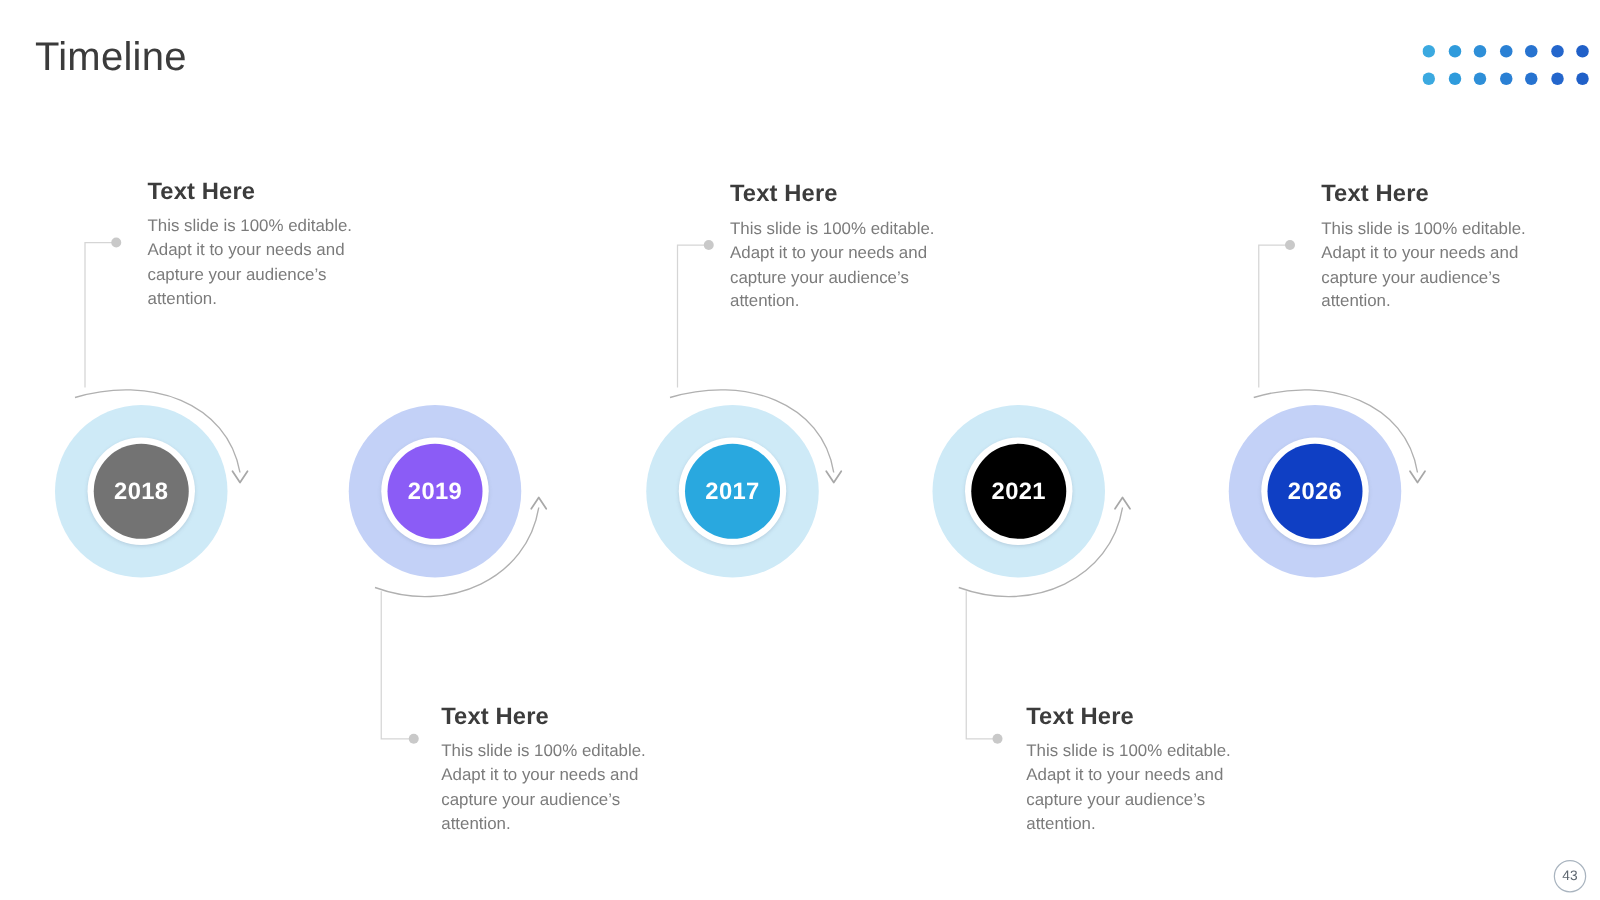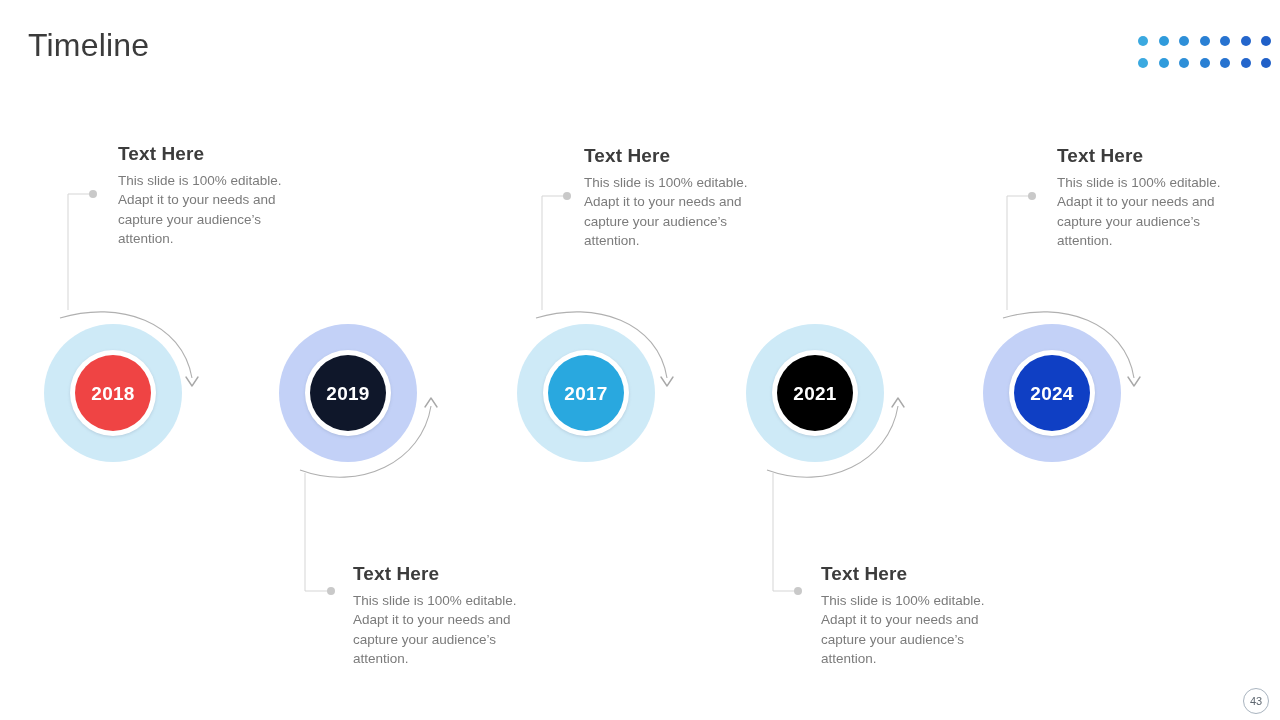--- a/index.html
+++ b/index.html
@@ -200,28 +200,28 @@
       <path d="M 661 377 L 667 386 L 673 377"></path>
       <path d="M 892 407 L 898 398 L 904 407"></path>
       <path d="M 1128 377 L 1134 386 L 1140 377"></path>
     </g>
 </svg>
 
 <div id="milestone-layer">
     <div class="milestone" style="left: 44px;">
       <div class="ring-outer" style="background: rgb(206, 234, 247);"></div>
       <div class="ring-white"></div>
-      <div class="ring-inner" style="background: #ef4444; text-align: center;">
+      <div class="ring-inner" style="background: #737373; text-align: center;">
         <span class="year-label">2018</span>
       </div>
     </div>
     <div class="milestone" style="left: 279px;">
       <div class="ring-outer" style="background: rgb(195, 209, 247);"></div>
       <div class="ring-white"></div>
-      <div class="ring-inner" style="background: #0f172a;">
+      <div class="ring-inner" style="background: #8b5cf6;">
         <span class="year-label">2019</span>
       </div>
     </div>
     <div class="milestone" style="left: 517px;">
       <div class="ring-outer" style="background: rgb(206, 234, 247);"></div>
       <div class="ring-white"></div>
       <div class="ring-inner" style="background: rgb(41, 168, 223);">
         <span class="year-label">2017</span>
       </div>
     </div>
@@ -229,21 +229,21 @@
       <div class="ring-outer" style="background: rgb(206, 234, 247);"></div>
       <div class="ring-white"></div>
       <div class="ring-inner" style="background: #000000;">
         <span class="year-label">2021</span>
       </div>
     </div>
     <div class="milestone" style="left: 983px;">
       <div class="ring-outer" style="background: rgb(195, 209, 247);"></div>
       <div class="ring-white"></div>
       <div class="ring-inner" style="background: rgb(15, 63, 196);">
-        <span class="year-label">2024</span>
+        <span class="year-label">2026</span>
       </div>
     </div>
   </div>
 
 <div id="text-layer">
     <div class="text-block" style="left: 118px; top: 142px;">
       <div class="tb-heading">Text Here</div>
       <div class="tb-body">This slide is 100% editable. Adapt it to your needs and capture your audience’s attention.</div>
     </div>
     <div class="text-block" style="left: 353px; top: 562px;">

